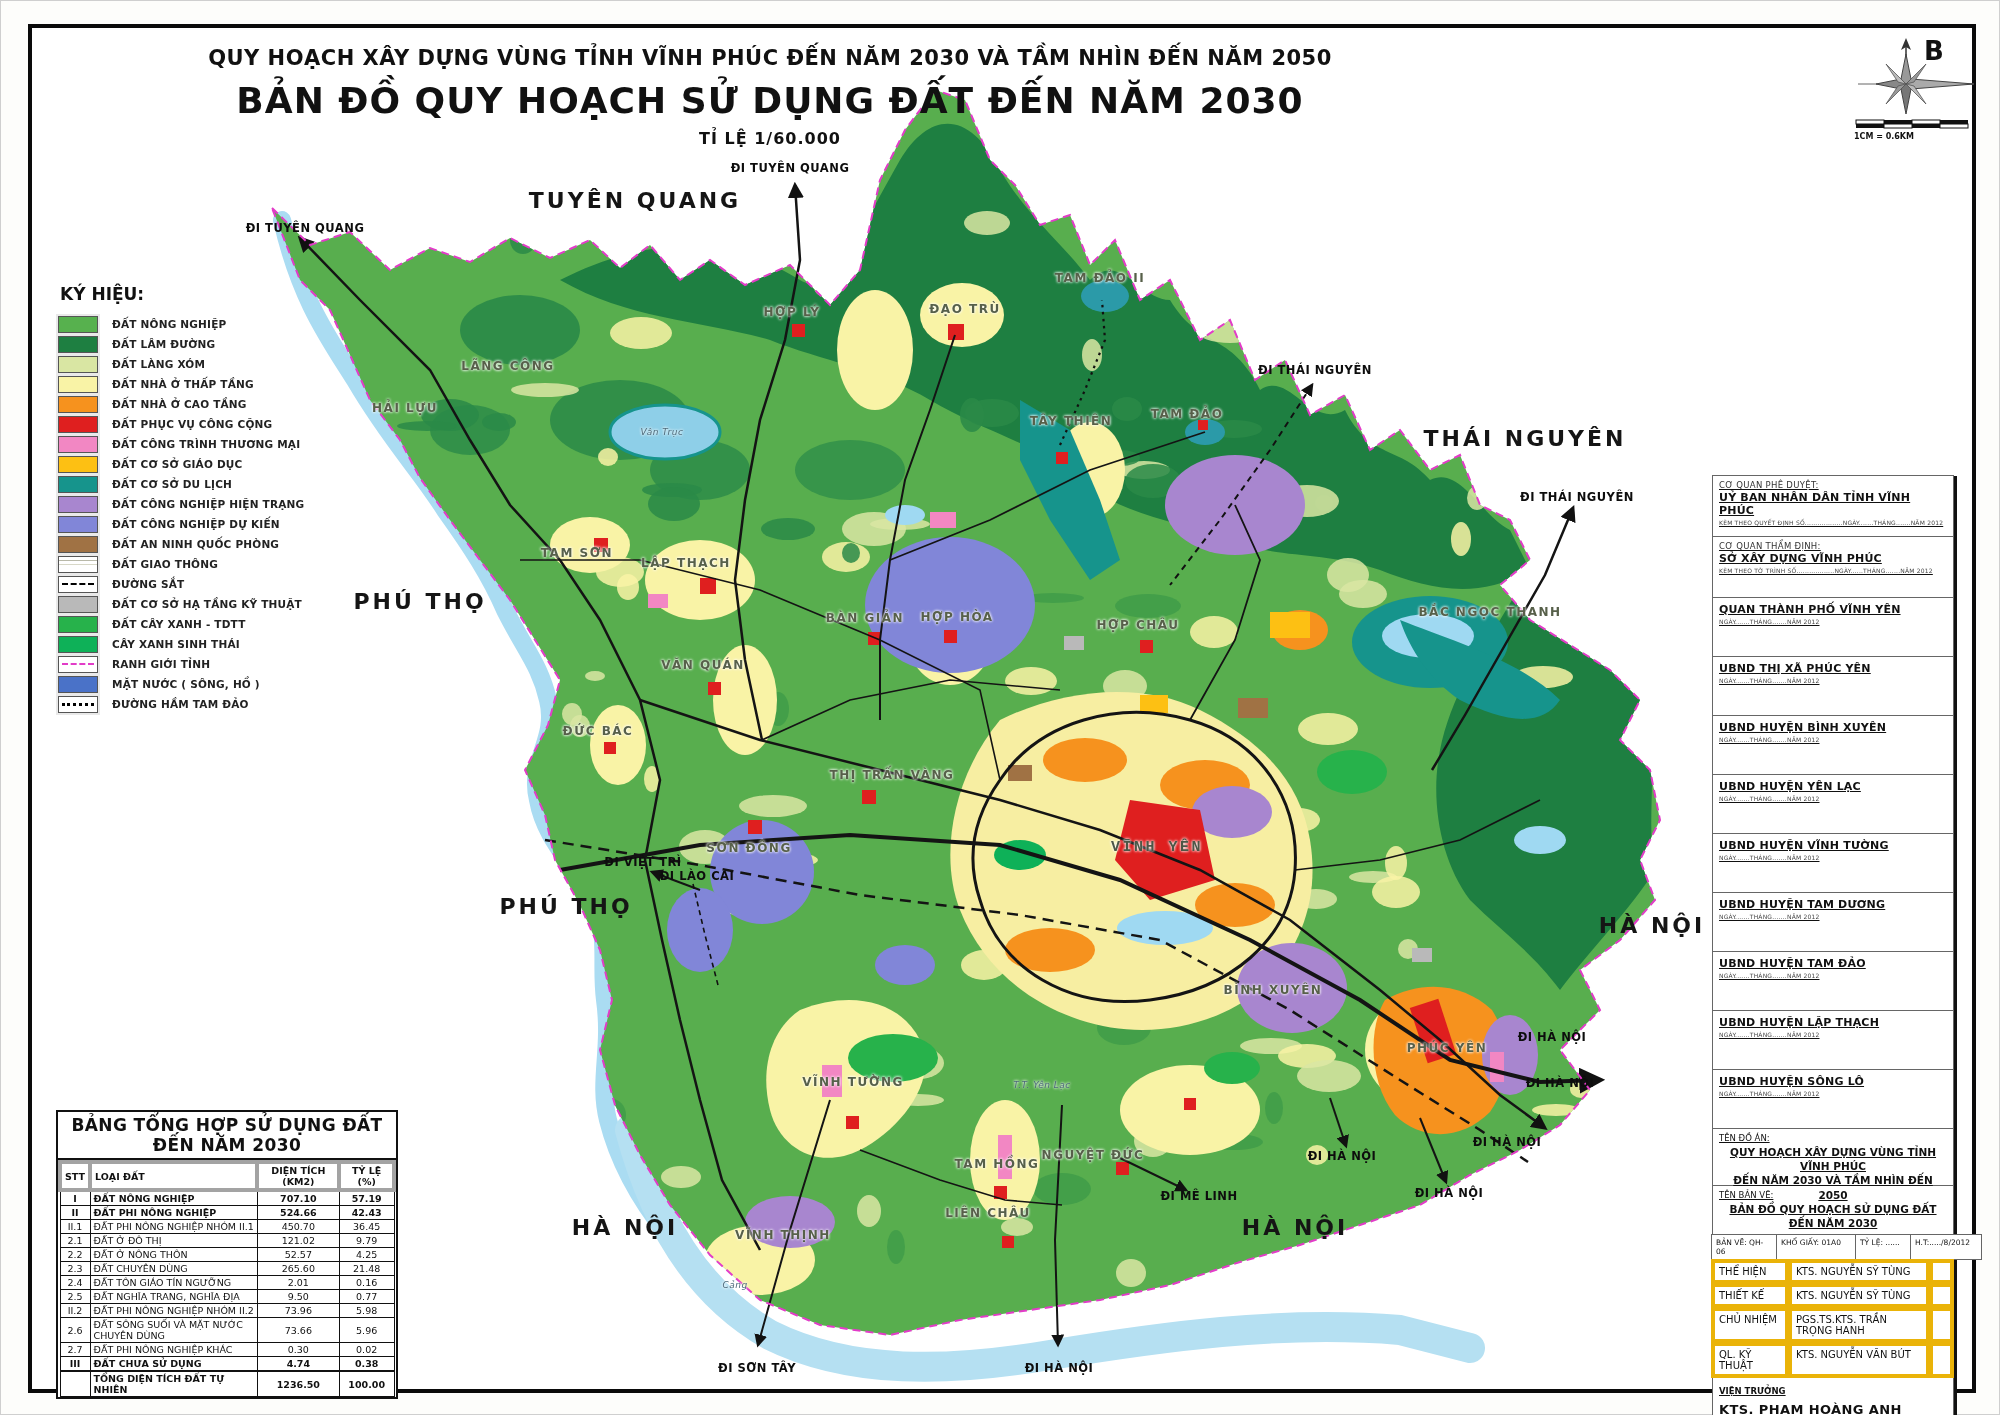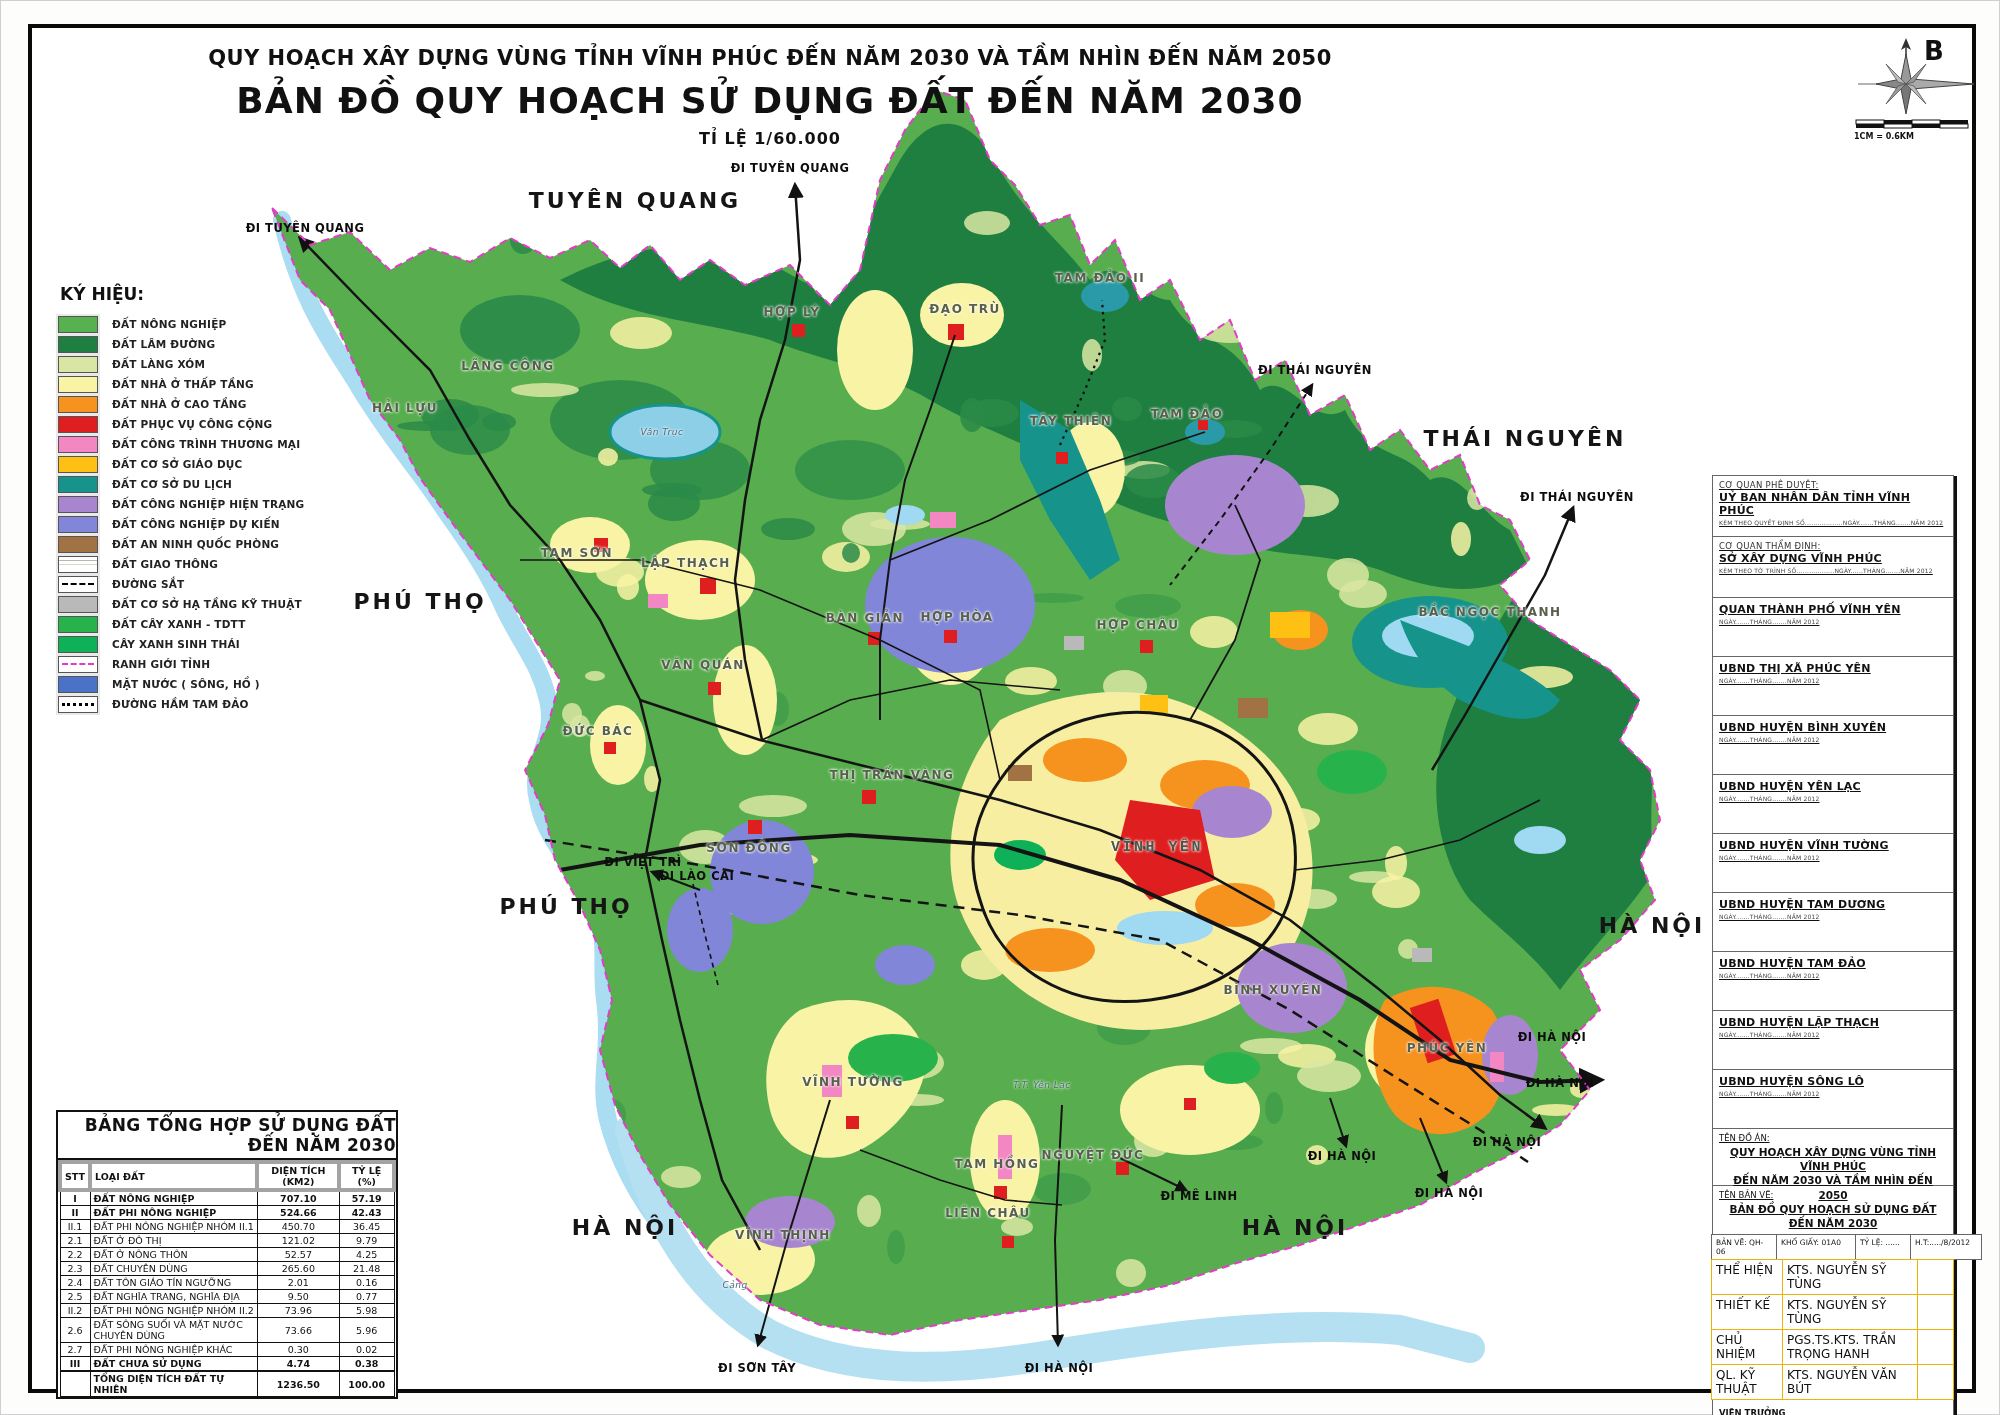--- a/index.html
+++ b/index.html
@@ -36,42 +36,42 @@
   .map-labels{position:absolute;left:0;top:0;width:2000px;height:1415px;z-index:2;pointer-events:none;}
   .region-label{position:absolute;transform:translate(-50%,-50%);font-size:22px;font-weight:bold;letter-spacing:3px;color:#151515;white-space:nowrap;}
   .dir-label{position:absolute;transform:translate(-50%,-50%);font-size:11.5px;font-weight:bold;color:#0d0d0d;white-space:nowrap;letter-spacing:.5px;}
   .town-label{position:absolute;transform:translate(-50%,-50%);font-size:12px;font-weight:bold;color:#57604a;white-space:nowrap;letter-spacing:1.5px;
               text-shadow:0 0 3px #fff,0 0 3px #fff;}
   .town-label.big{font-size:15px;color:#4d5646;letter-spacing:2.5px;font-family:Liberation Mono, monospace;}
   .town-label.minor{font-size:9px;letter-spacing:.5px;color:#4d6a7a;font-weight:normal;font-style:italic;}
 
   
   .land-table{position:absolute;left:56px;top:1110px;width:338px;z-index:6;background:#fff;border:2px solid #111;}
-  .lt-title{font-size:17px;font-weight:bold;text-align:right;padding:3px 0;border-bottom:2px solid #111;letter-spacing:.4px;}
+  .lt-title{font-size:17px;font-weight:bold;text-align:center;padding:3px 0;border-bottom:2px solid #111;letter-spacing:.4px;}
   table.lt{border-collapse:collapse;width:100%;}
   table.lt th{font-size:9.5px;border:4px solid #a3a3a3;padding:1px 3px;text-align:left;}
   table.lt th.c,table.lt td.c{text-align:center;}
   table.lt td{font-size:9.5px;border:1px solid #111;padding:1px 3px;vertical-align:middle;}
   tr.bold td{font-weight:bold;}
   tr.total td{font-weight:bold;border-top:2px solid #111;}
 
   
   .sidebar{position:absolute;left:1712px;top:476px;width:242px;z-index:6;background:#fff;border-right:3px solid #111;}
   .sb-box{border:1px solid #666;margin-top:-1px;padding:4px 6px;background:#fff;text-decoration:underline;}
   .sb-heading{font-size:8.5px;color:#333;letter-spacing:.3px;}
   .sb-title{font-size:11px;font-weight:bold;margin-top:1px;letter-spacing:.2px;}
   .sb-note{font-size:6px;color:#444;margin-top:2px;letter-spacing:.2px;}
   .sb-box.tall{height:48px;}
   .sb-box.med{height:40px;}
   .proj-label{font-size:8.5px;}
   .proj-name{font-size:10.5px;font-weight:bold;text-align:center;margin-top:2px;line-height:1.35;}
   .meta-row{display:flex;margin-top:-1px;}
   .meta-cell{border:1px solid #666;margin-left:-1px;font-size:7.5px;padding:3px 4px;flex:none;background:#fff;}
   .credit-row{display:flex;margin-top:-1px;}
-  .credit-cell{border:1px solid #eab308;margin-left:-1px;font-size:12px;padding:3px 4px;background:#fff;}
+  .credit-cell{border:4px solid #eab308;margin-left:-1px;font-size:10px;padding:3px 4px;background:#fff;}
   .cr-role{width:62px;flex:none;}
   .cr-name{width:126px;flex:none;}
   .cr-x{flex:1;}
   .director-box{height:44px;}
   .dir-role{font-size:8.5px;font-weight:bold;margin-top:4px;}
   .dir-name{font-size:13px;font-weight:bold;margin-top:6px;letter-spacing:.4px;}
   .org-box{display:flex;padding:5px 6px;height:52px;}
   .org-logo{width:44px;flex:none;text-align:center;}
   .logo-sq{width:38px;height:38px;border:2px solid #888;border-radius:2px;display:flex;align-items:center;justify-content:center;}
   .logo-circle{width:28px;height:28px;border-radius:50%;background:#d81a1a;position:relative;overflow:hidden;}

